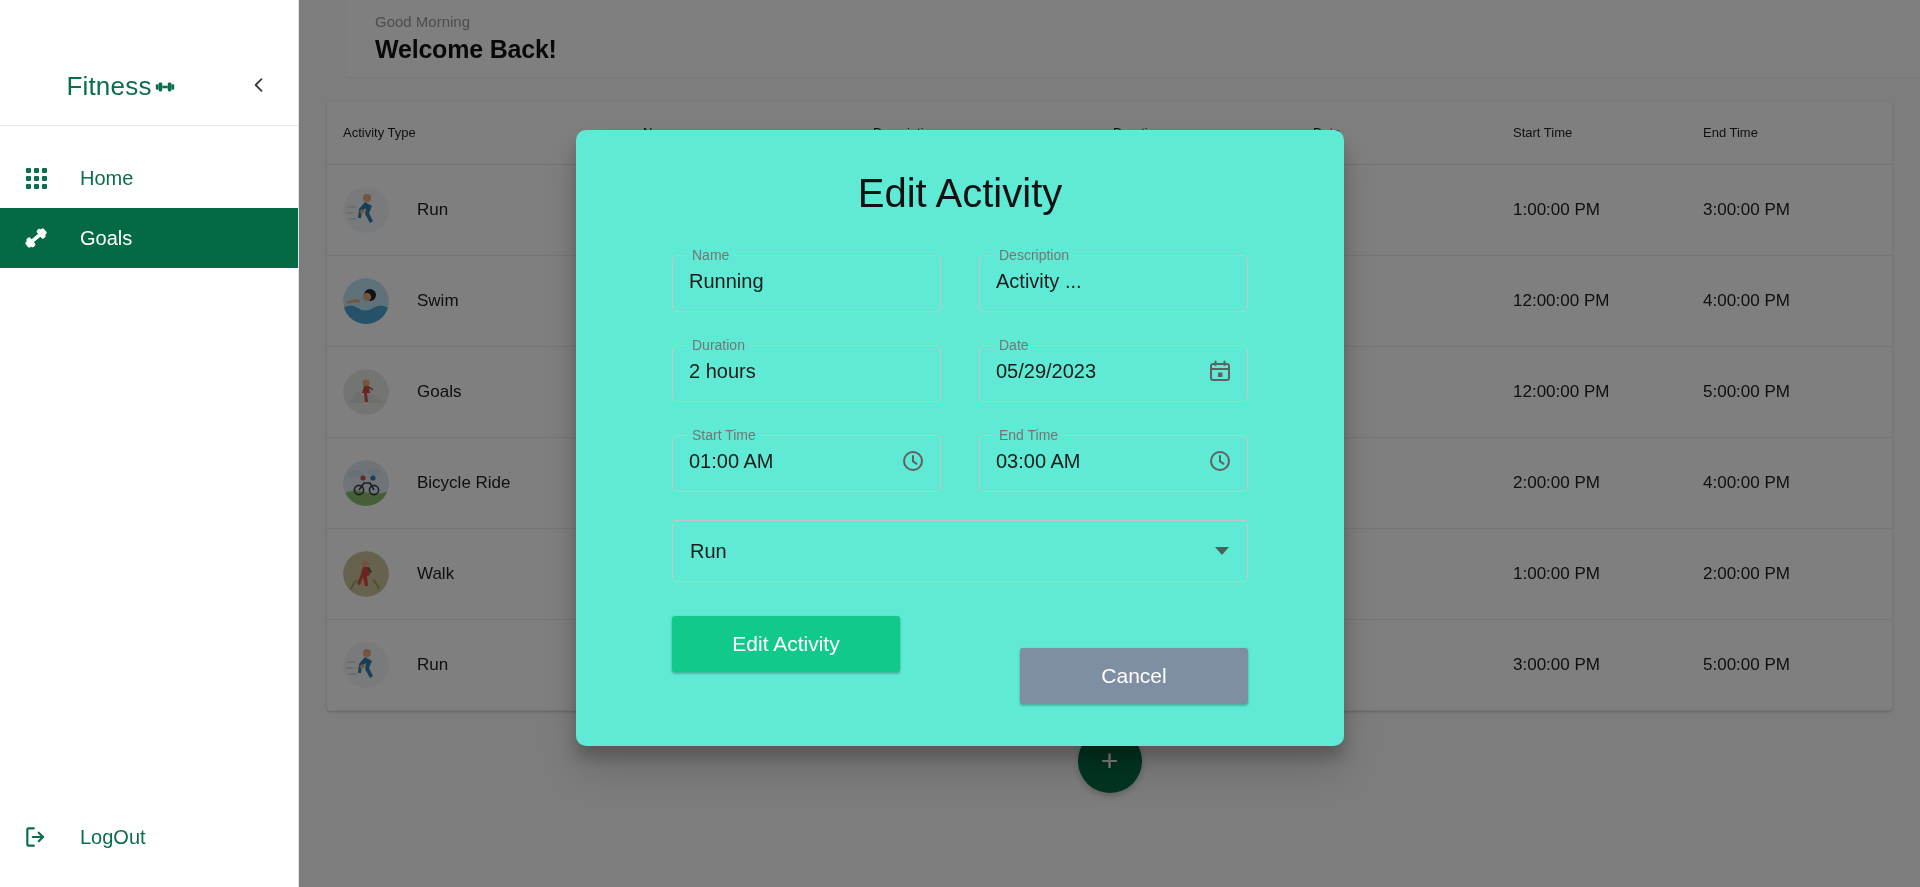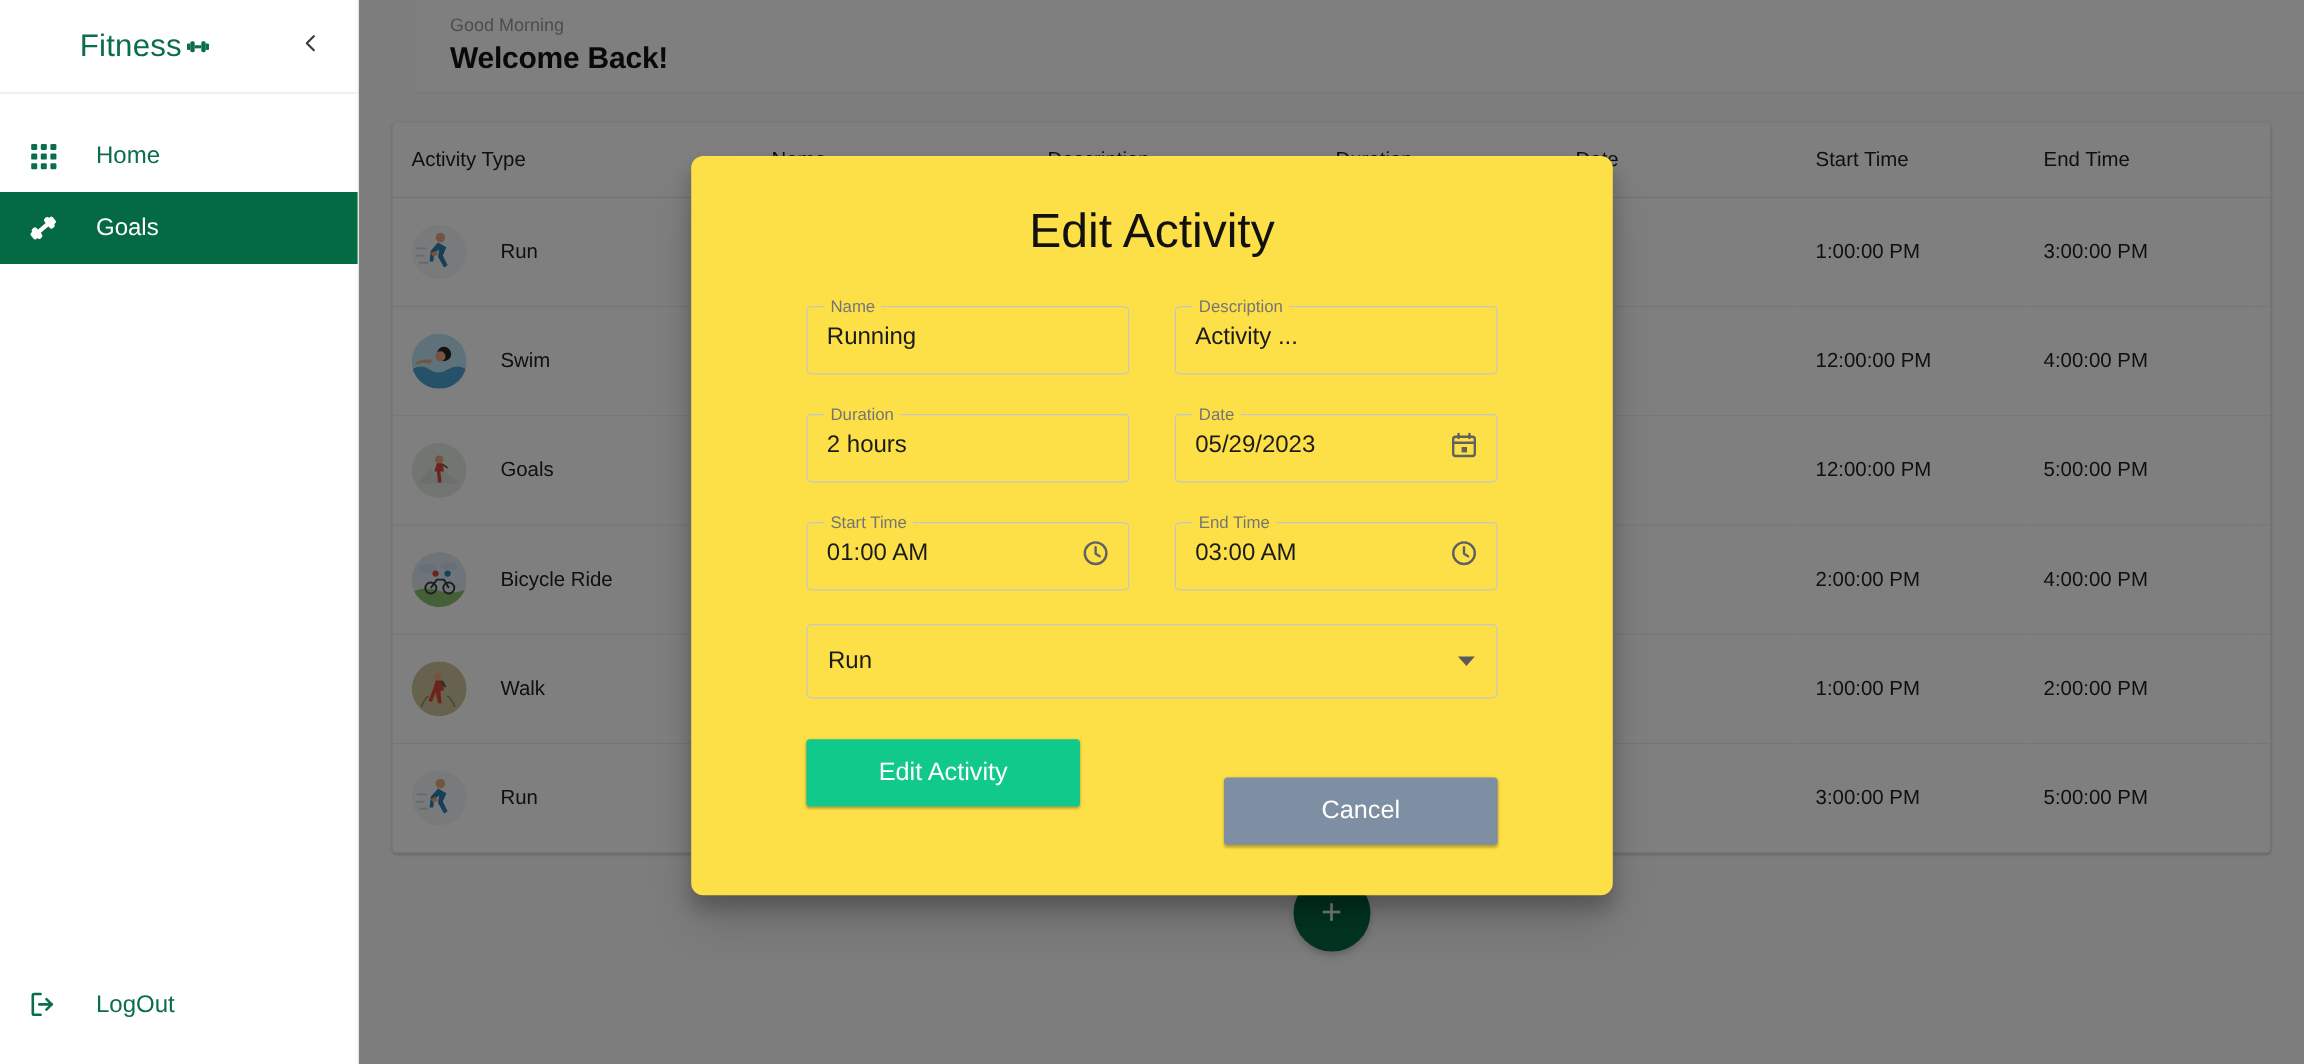--- a/index.html
+++ b/index.html
@@ -18,20 +18,21 @@
     border-right: 1px solid #e3e3e3;
     display: flex; flex-direction: column;
     flex: 0 0 299px;
     position: relative;
   }
   .sidebar-header {
     height: 78px;
     display: flex; align-items: center; justify-content: space-between;
     padding: 0 22px 0 0;
     border-bottom: 1px solid #e8e8e8;
+    margin-top: 48px;
   }
   .brand {
     flex: 1; display: flex; align-items: center; justify-content: center;
     gap: 2px;
     color: #0a6e4a; font-size: 26px; font-weight: 400;
     letter-spacing: .2px;
   }
   .brand .dumbbell-mini { display: inline-flex; align-items: center; }
   .collapse-btn {
     width: 34px; height: 34px; display: flex; align-items: center; justify-content: center;
@@ -69,21 +70,21 @@
   .welcome { font-size: 25px; color: #121212; font-weight: 700; line-height: 34px; letter-spacing: -.2px; }
 
   .content { padding: 24px 28px 0 28px; }
   .card {
     background: #ffffff; border-radius: 4px;
     box-shadow: 0 1px 3px rgba(0,0,0,.12), 0 1px 2px rgba(0,0,0,.08);
     overflow: hidden;
   }
   table.activities { width: 100%; border-collapse: collapse; table-layout: fixed; }
   table.activities th {
-    text-align: left; font-size: 17px; font-weight: 400; color: #1e1e1e;
+    text-align: left; font-size: 13px; font-weight: 400; color: #1e1e1e;
     padding: 20px 16px; border-bottom: 1px solid #e6e6e6; height: 62px;
   }
   table.activities td {
     font-size: 17px; color: #202020; padding: 14px 16px;
     border-bottom: 1px solid #ededed; height: 91px; vertical-align: middle;
   }
   table.activities tr:last-child td { border-bottom: 1px solid #ededed; }
   .col-type { width: 300px; }
   .col-name { width: 230px; }
   .col-desc { width: 240px; }
@@ -104,21 +105,21 @@
     box-shadow: 0 3px 6px rgba(0,0,0,.2);
   }
 
   
   .overlay {
     position: absolute; inset: 0; background: rgba(0,0,0,.5); z-index: 50;
   }
   .modal {
     position: absolute; z-index: 60;
     left: 576px; top: 130px; width: 768px;
-    background: #fde047; border-radius: 10px;
+    background: #5eead4; border-radius: 10px;
     box-shadow: 0 11px 15px rgba(0,0,0,.2), 0 24px 38px rgba(0,0,0,.14);
     padding: 34px 96px 42px 96px;
   }
   .modal-title {
     text-align: center; font-size: 40px; font-weight: 400; color: #111;
     line-height: 58px; margin-bottom: 28px;
   }
   .row { display: flex; gap: 38px; margin-bottom: 28px; }
   .field { position: relative; flex: 1; }
   .field fieldset {

